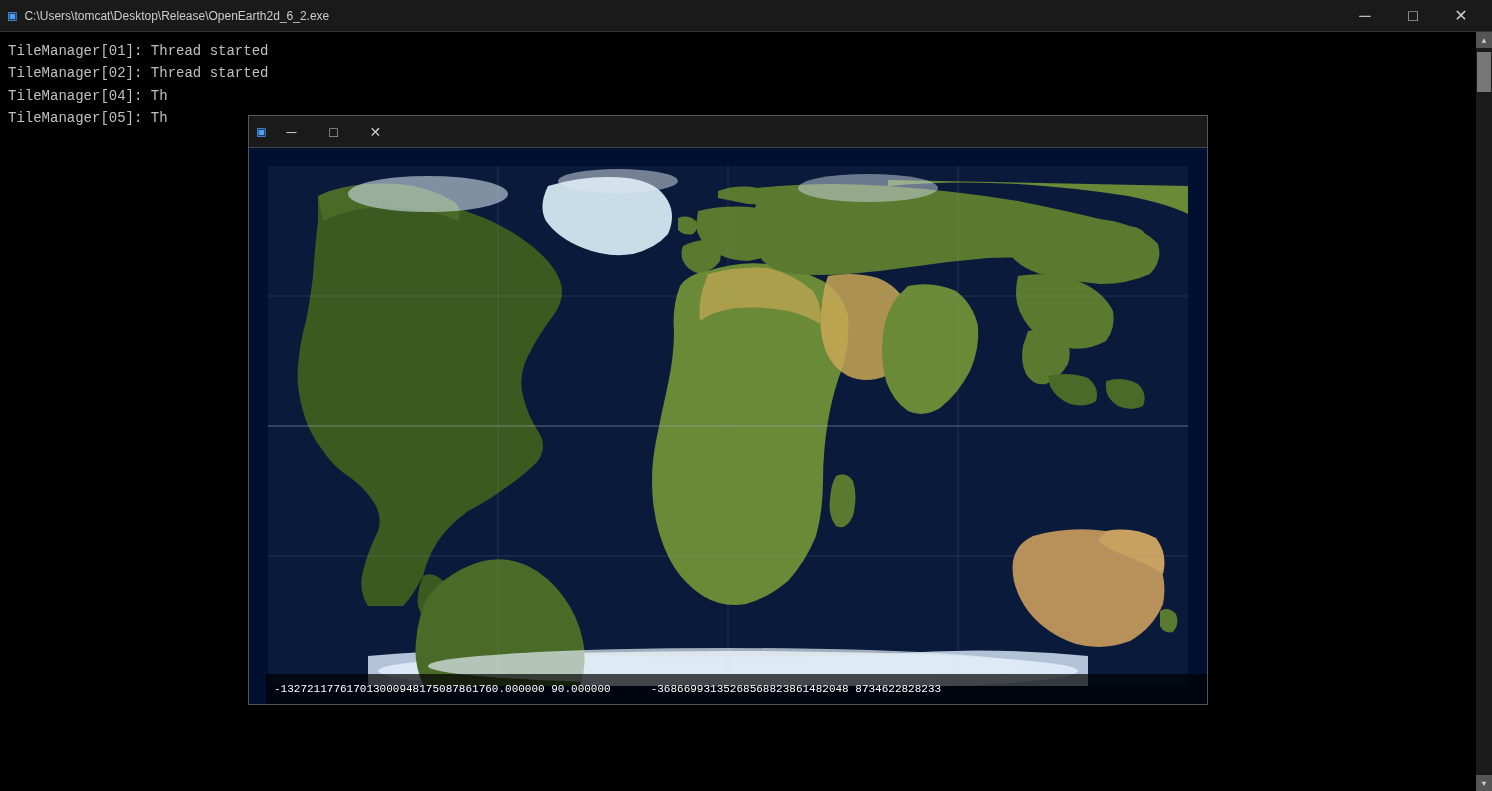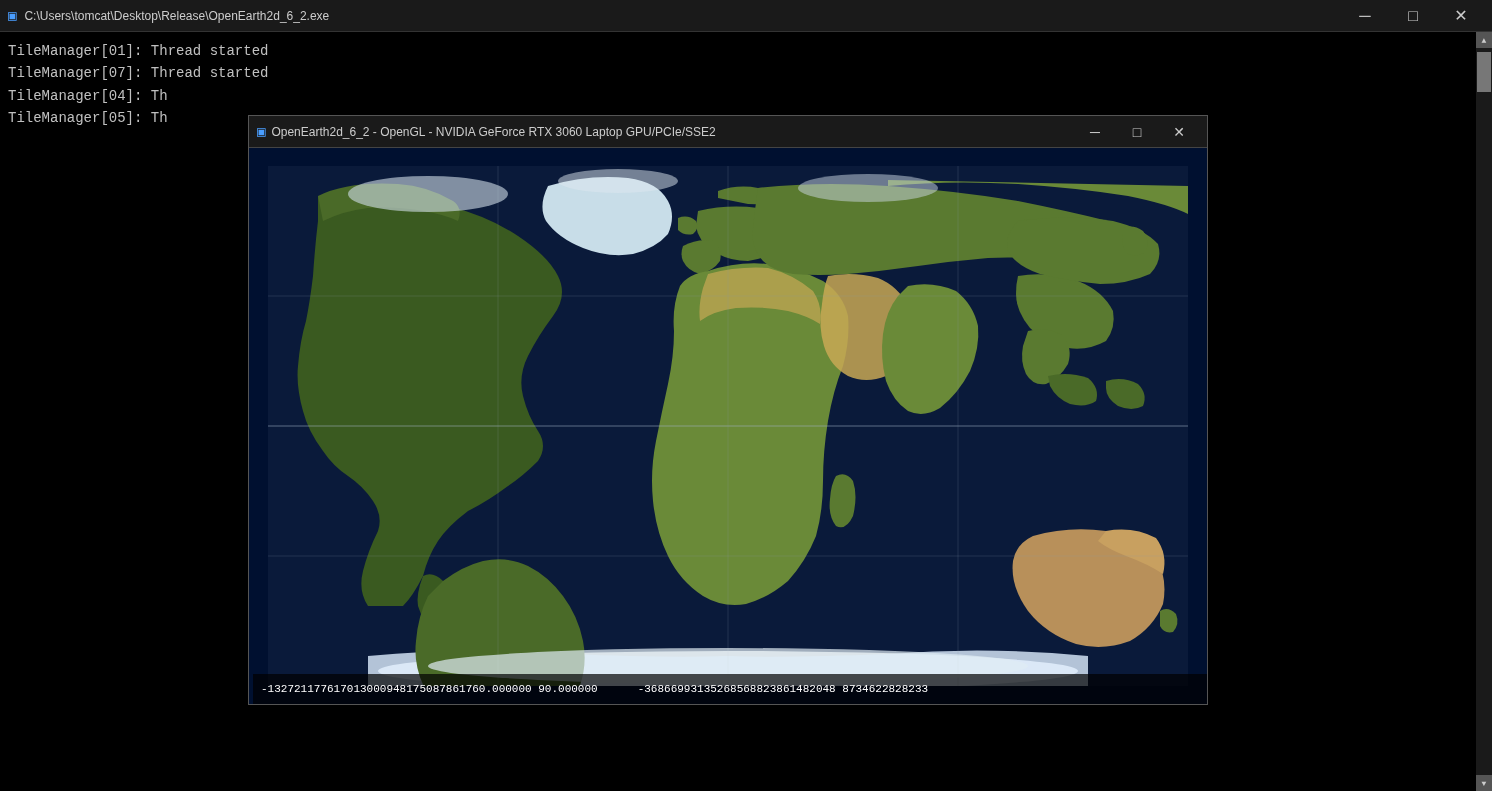--- a/index.html
+++ b/index.html
@@ -192,21 +192,21 @@
       inset: 0;
       display: flex;
       align-items: center;
       justify-content: center;
     }
 
     
     .coord-bar {
       position: absolute;
       bottom: 0;
-      left: 4px;
+      left: 17px;
       right: 0;
       height: 30px;
       background: rgba(0,0,0,0.7);
       display: flex;
       align-items: center;
       padding: 0 8px;
       gap: 40px;
     }
 
     .coord-text {
@@ -225,38 +225,37 @@
     <span class="console-titlebar-title">C:\Users\tomcat\Desktop\Release\OpenEarth2d_6_2.exe</span>
     <div class="titlebar-controls">
       <button class="titlebar-btn">─</button>
       <button class="titlebar-btn">□</button>
       <button class="titlebar-btn close">✕</button>
     </div>
   </div>
 
   <div class="console-body">
     <div class="console-line">TileManager[01]: Thread started</div>
-    <div class="console-line">TileManager[07]: Thread started</div>
+    <div class="console-line">TileManager[02]: Thread started</div>
     <div class="console-line">TileManager[04]: Th<span style="visibility:hidden">read started</span></div>
     <div class="console-line">TileManager[05]: Th<span style="visibility:hidden">read started</span></div>
 
     <div class="console-scrollbar">
       <div class="scroll-btn">▲</div>
       <div class="scroll-track">
         <div class="scroll-thumb"></div>
       </div>
       <div class="scroll-btn">▼</div>
     </div>
   </div>
 </div>
 
 <div class="gl-window">
   <div class="gl-titlebar">
     <span style="color:#4a9eff;font-size:14px;">▣</span>
-    <span class="gl-titlebar-title">OpenEarth2d_6_2 - OpenGL - NVIDIA GeForce RTX 3060 Laptop GPU/PCIe/SSE2</span>
     <div class="gl-controls">
       <button class="gl-btn">─</button>
       <button class="gl-btn">□</button>
       <button class="gl-btn close">✕</button>
     </div>
   </div>
 
   <div class="gl-body">
 
     <div class="earth-container">

